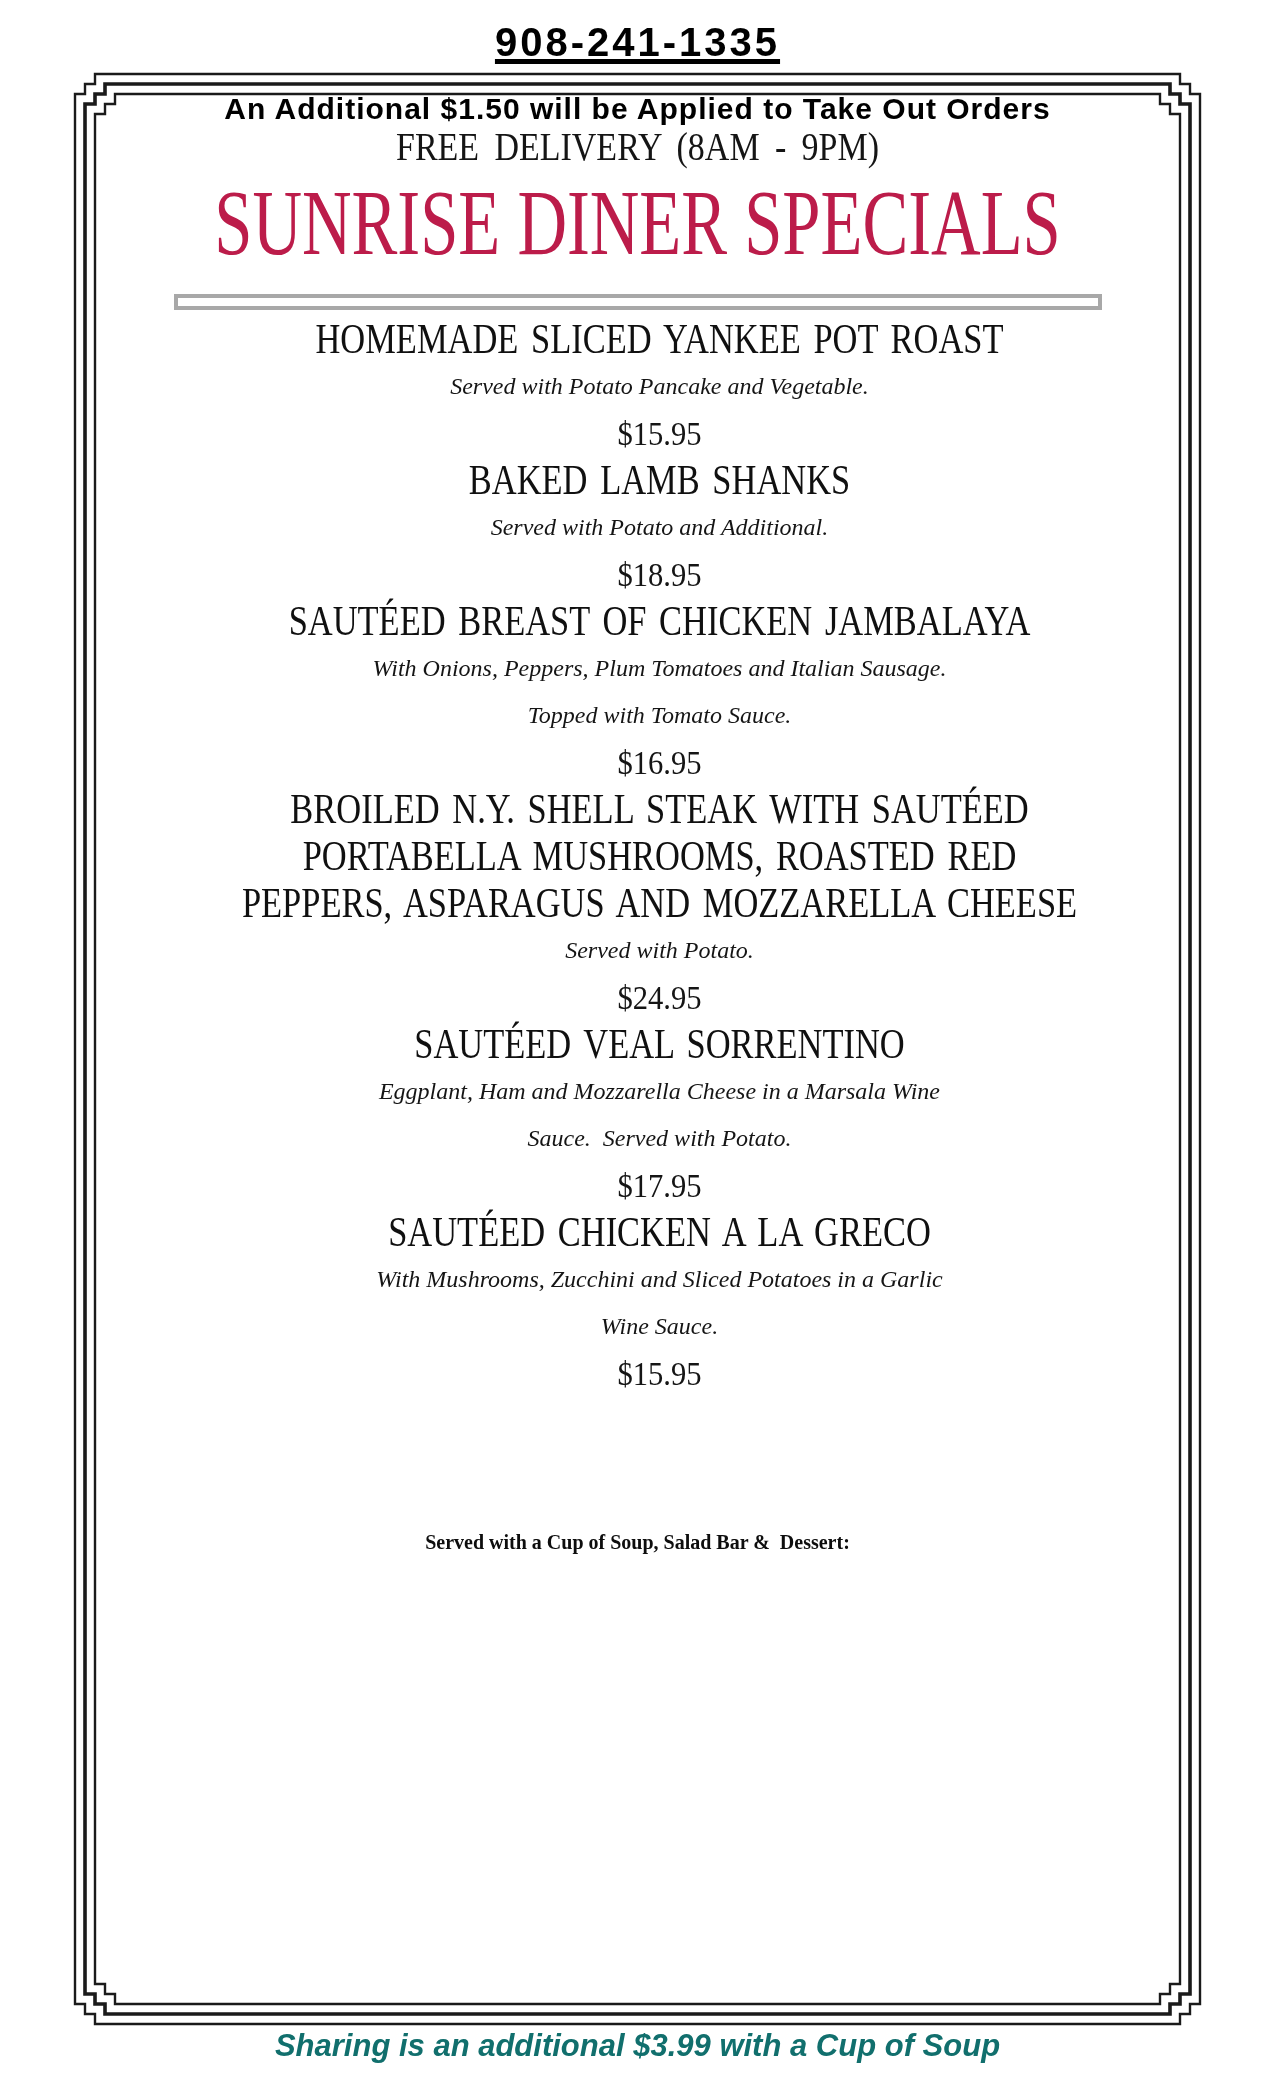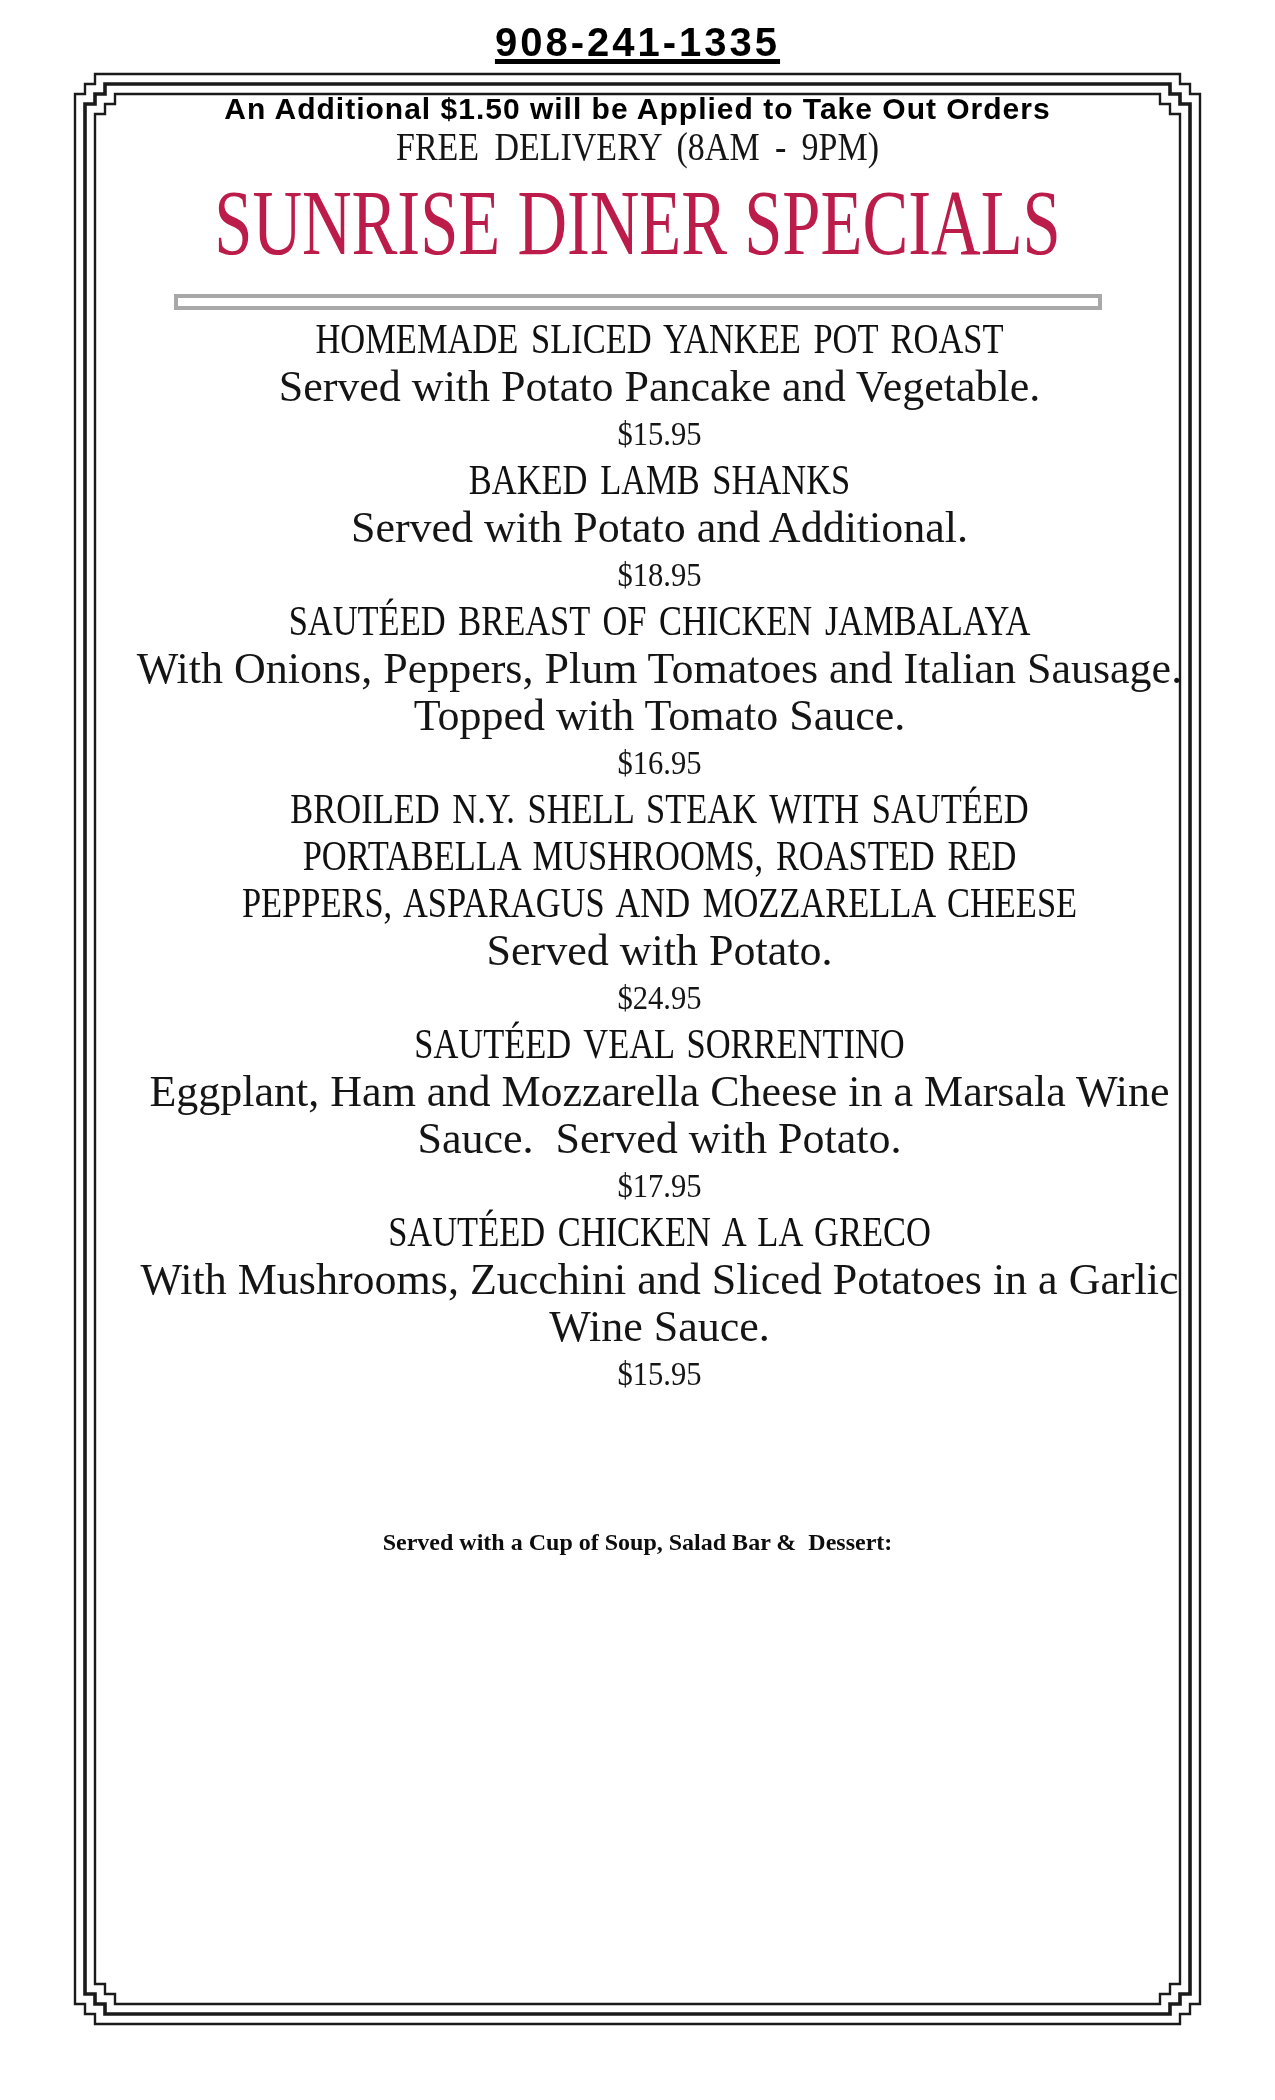--- a/index.html
+++ b/index.html
@@ -55,33 +55,34 @@
   .menu{margin-top:6px;margin-left:44px;}
   .menu-item{margin:0;}
   .item-name{
     font-size:42px;line-height:47px;
     transform:scaleX(0.82);transform-origin:50% 50%;
     word-spacing:5px;
     color:#101010;
     white-space:nowrap;
   }
   .item-desc{
-    font-size:44px;line-height:47px;
+    font-style:italic;
+    font-size:24px;line-height:47px;
     color:#151515;
     white-space:pre-wrap;
   }
   .item-price{
     font-size:34px;line-height:47px;
     transform:scaleX(0.9);transform-origin:50% 50%;
     color:#151515;
   }
   .included{
     margin-top:130px;
     font-weight:bold;
-    font-size:24px;line-height:30px;
+    font-size:20px;line-height:30px;
     color:#0d0d0d;
     white-space:pre-wrap;
   }
   .sharing{
     position:absolute;left:0;top:2026px;width:100%;
     font-family:"Liberation Sans", sans-serif;
     font-weight:bold;font-style:italic;
     font-size:31px;line-height:40px;
     color:var(--teal,#116F6D);
     text-align:center;
@@ -147,14 +148,15 @@
           <div class="item-desc">With Mushrooms, Zucchini and Sliced Potatoes in a Garlic</div>
           <div class="item-desc">Wine Sauce.</div>
           <div class="item-price">$15.95</div>
         </div>
       </div>
 
     <div class="included">Served with a Cup of Soup, Salad Bar &amp;  Dessert:</div>
 
   </div>
 
+  <div class="sharing">Sharing is an additional $3.99 with a Cup of Soup</div>
 
 </div>
 
 </body></html>

